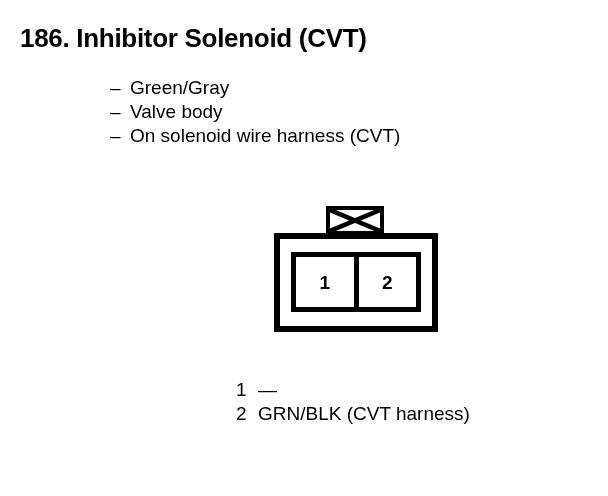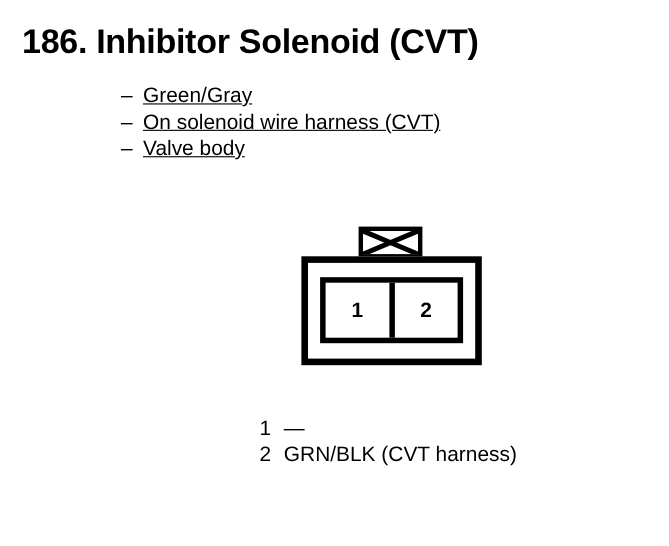--- a/index.html
+++ b/index.html
@@ -22,39 +22,38 @@
     height: 496px;
     background: #ffffff;
     box-sizing: border-box;
   }
 
   
   .title {
     position: absolute;
     left: 20px;
     top: 20px;
-    font-size: 31px;
+    font-size: 26px;
     font-weight: bold;
     letter-spacing: -0.3px;
     white-space: nowrap;
     line-height: 36px;
   }
 
   
   .spec-list {
     position: absolute;
     left: 110px;
     top: 76px;
     line-height: 24px;
   }
   .spec-item {
     font-size: 19px;
     white-space: nowrap;
     height: 24px;
-    text-decoration: underline;
   }
   .spec-dash {
     display: inline-block;
     width: 20px;
   }
 
   
   .connector {
     position: absolute;
     left: 274px;
@@ -148,24 +147,24 @@
 
 <div id="page">
 
   <div class="title">186. Inhibitor Solenoid (CVT)</div>
 
   <div class="spec-list">
     <div class="spec-item">
       <span class="spec-dash">–</span><span>Green/Gray</span>
     </div>
     <div class="spec-item">
+      <span class="spec-dash">–</span><span>Valve body</span>
+    </div>
+    <div class="spec-item">
       <span class="spec-dash">–</span><span>On solenoid wire harness (CVT)</span>
-    </div>
-    <div class="spec-item">
-      <span class="spec-dash">–</span><span>Valve body</span>
     </div>
   </div>
 
   <div class="connector">
 
     <div class="conn-tab">
       <span>
         <svg viewBox="0 0 58 29" preserveAspectRatio="none" aria-hidden="true">
           <line x1="0" y1="0" x2="58" y2="29" stroke="#000" stroke-width="6"></line>
           <line x1="58" y1="0" x2="0" y2="29" stroke="#000" stroke-width="6"></line>

